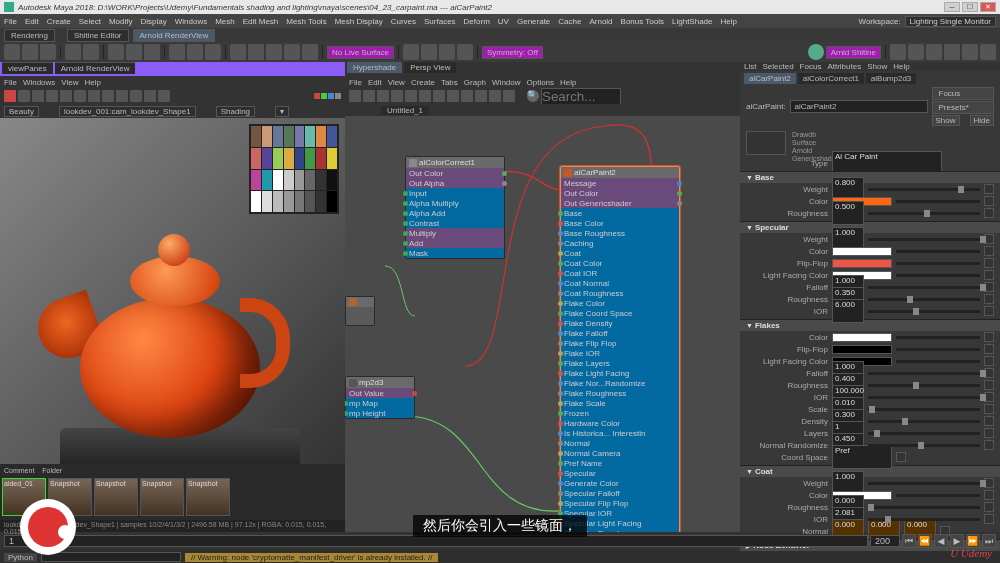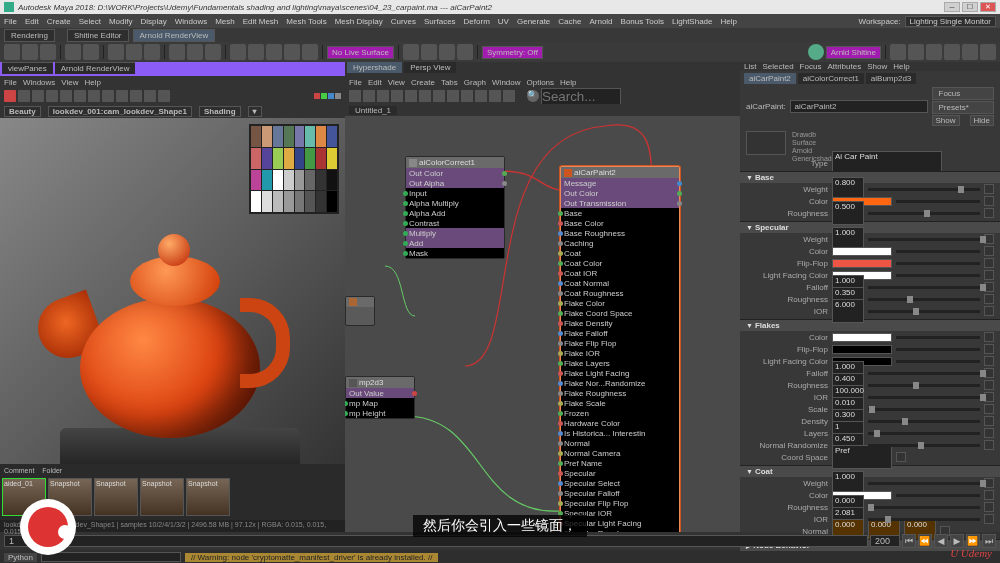--- a/index.html
+++ b/index.html
@@ -30,49 +30,49 @@
 
 .main { display: flex; height: 470px; }
 
 
 .renderview { width: 345px; background: #2a2a2a; display: flex; flex-direction: column; }
 .rv-tabs { height: 14px; background: #8b5cf6; display: flex; gap: 2px; padding: 0 2px; font-size: 8px; align-items:flex-start; }
 .rv-tabs .tab { padding: 1px 6px; background: #2a2a2a; border-top: 1px solid #555; }
 .rv-menu { height: 12px; background: #333; display: flex; gap: 6px; padding: 0 4px; font-size: 8px; align-items:center; }
 .rv-tools { height: 16px; background: #333; display: flex; gap: 2px; padding: 0 4px; align-items:center; }
 .rv-tools .ico { width: 12px; height: 12px; background: #555; border-radius: 1px; }
-.rv-dd-row { height: 14px; background: #333; display: flex; gap: 7px; padding: 0 4px; align-items:center; font-size:8px;font-weight:bold; }
+.rv-dd-row { height: 14px; background: #333; display: flex; gap: 20px; padding: 0 4px; align-items:center; font-size:8px; }
 .rv-dd-row .dd { background: #2e2e2e; border: 1px solid #555; padding: 0 4px; }
 .render-img { flex: 1; background: linear-gradient(135deg,#888 0%,#666 40%,#333 100%); position: relative; overflow:hidden; }
 .render-img .teapot { position:absolute; left:30px; top:80px; width:260px; height:260px; }
 .render-img .colorchart { position:absolute; right:6px; top:6px; width:90px; height:90px; display:grid; grid-template-columns:repeat(8,1fr); gap:1px; background:#222; padding:2px;}
 .render-img .colorchart div { }
 .rv-thumbs { height: 44px; background: #2a2a2a; display: flex; gap: 2px; padding: 2px; }
 .rv-thumbs .thumb { width: 44px; height: 38px; background: linear-gradient(#765,#432); border:1px solid #555; position:relative; font-size:7px;}
 .rv-thumbs .thumb span{position:absolute;top:1px;left:1px;color:#ddd;}
 .rv-status { height: 12px; background: #222; font-size: 7px; padding: 1px 4px; color:#888; }
 
 
 .hypershade { width: 395px; background: #444; display: flex; flex-direction: column; position: relative; }
 .hs-tabs { height: 14px; background: #333; display: flex; gap: 2px; padding: 0 2px; font-size: 8px; align-items:flex-start;}
 .hs-tabs .tab { padding: 1px 6px; background: #2a2a2a; }
 .hs-tabs .tab.active { background: #4a5a6a; }
 .hs-menu { height: 12px; display: flex; gap: 6px; padding: 0 4px; font-size: 8px; align-items:center; background:#333; }
 .hs-tools { height: 16px; background: #333; display: flex; gap: 2px; padding: 0 4px; align-items:center; }
 .hs-tools .ico { width: 12px; height: 12px; background: #555; }
 .hs-tabrow2 { height: 12px; background: #333; display: flex; gap: 2px; padding: 0 4px; font-size:8px; align-items:center;}
-.hs-tabrow2 .tab { padding: 0 6px; background:#2a2a2a; }
+.hs-tabrow2 .tab { padding: 0 6px; background:#2a2a2a;margin-left:32px; }
 .hs-graph { flex: 1; background: #4a4a4a; position: relative; overflow:hidden; }
 .node { position: absolute; background: #5a5a5a; border: 1px solid #2a2a2a; border-radius: 2px; font-size: 8px; }
 .node.selected { border: 1px solid #e85; box-shadow: 0 0 0 1px #c52; }
 .node .hdr { background: #6a6a6a; padding: 1px 3px; font-size: 8px; color:#ddd; display:flex; gap:2px; align-items:center;}
 .node .hdr .swatch{width:8px;height:8px;background:#a63;}
 .node .row { padding: 0 3px; height: 10px; display: flex; align-items: center; position:relative; color:#ccc;}
 .node .row.purple { background: #6a4a7a; }
-.node .row.grey { background: #000000; text-align: right; }
+.node .row.grey { background: #0369a1; text-align: right; }
 .port-l { position:absolute; left:-3px; width:5px;height:5px;background:#3a5; border-radius:50%;}
 .port-r { position:absolute; right:-3px; width:5px;height:5px;background:#c44; border-radius:50%;}
 svg.wires { position:absolute; inset:0; pointer-events:none; }
 
 
 .attred { width: 260px; background: #383838; display: flex; flex-direction: column; font-size: 8px; }
 .ae-menu { height: 12px; background: #333; display: flex; gap: 6px; padding: 0 4px; align-items:center; }
 .ae-tabs { height: 14px; display: flex; gap: 2px; padding: 2px 4px 0; }
 .ae-tabs .tab { padding: 1px 5px; background: #2a2a2a; font-size:8px; }
 .ae-tabs .tab.active { background: #4a5a6a; }
@@ -436,21 +436,21 @@
           </div>
         <div class="row purple">
             <span>Message</span>
             <div class="port-r" style="background:#48c;"></div>
           </div>
         <div class="row purple">
             <span>Out Color</span>
             <div class="port-r" style="background:#5a5;"></div>
           </div>
         <div class="row purple">
-            <span>Out Transmission</span>
+            <span>Out Genericshader</span>
             <div class="port-r" style="background:#888;"></div>
           </div>
         <div id="cp-inputs">
             <div class="row grey">
               <div class="port-l" style="background: rgb(85, 170, 85);"></div>
               <span>Base</span>
             </div>
             <div class="row grey">
               <div class="port-l" style="background: rgb(204, 85, 85);"></div>
               <span>Base Color</span>
@@ -550,21 +550,21 @@
             <div class="row grey">
               <div class="port-l" style="background: rgb(85, 170, 85);"></div>
               <span>Pref Name</span>
             </div>
             <div class="row grey">
               <div class="port-l" style="background: rgb(204, 85, 85);"></div>
               <span>Specular</span>
             </div>
             <div class="row grey">
               <div class="port-l" style="background: rgb(85, 136, 204);"></div>
-              <span>Specular Select</span>
+              <span>Generate Color</span>
             </div>
             <div class="row grey">
               <div class="port-l" style="background: rgb(136, 136, 136);"></div>
               <span>Specular Falloff</span>
             </div>
             <div class="row grey">
               <div class="port-l" style="background: rgb(170, 170, 85);"></div>
               <span>Specular Flip Flop</span>
             </div>
             <div class="row grey">

